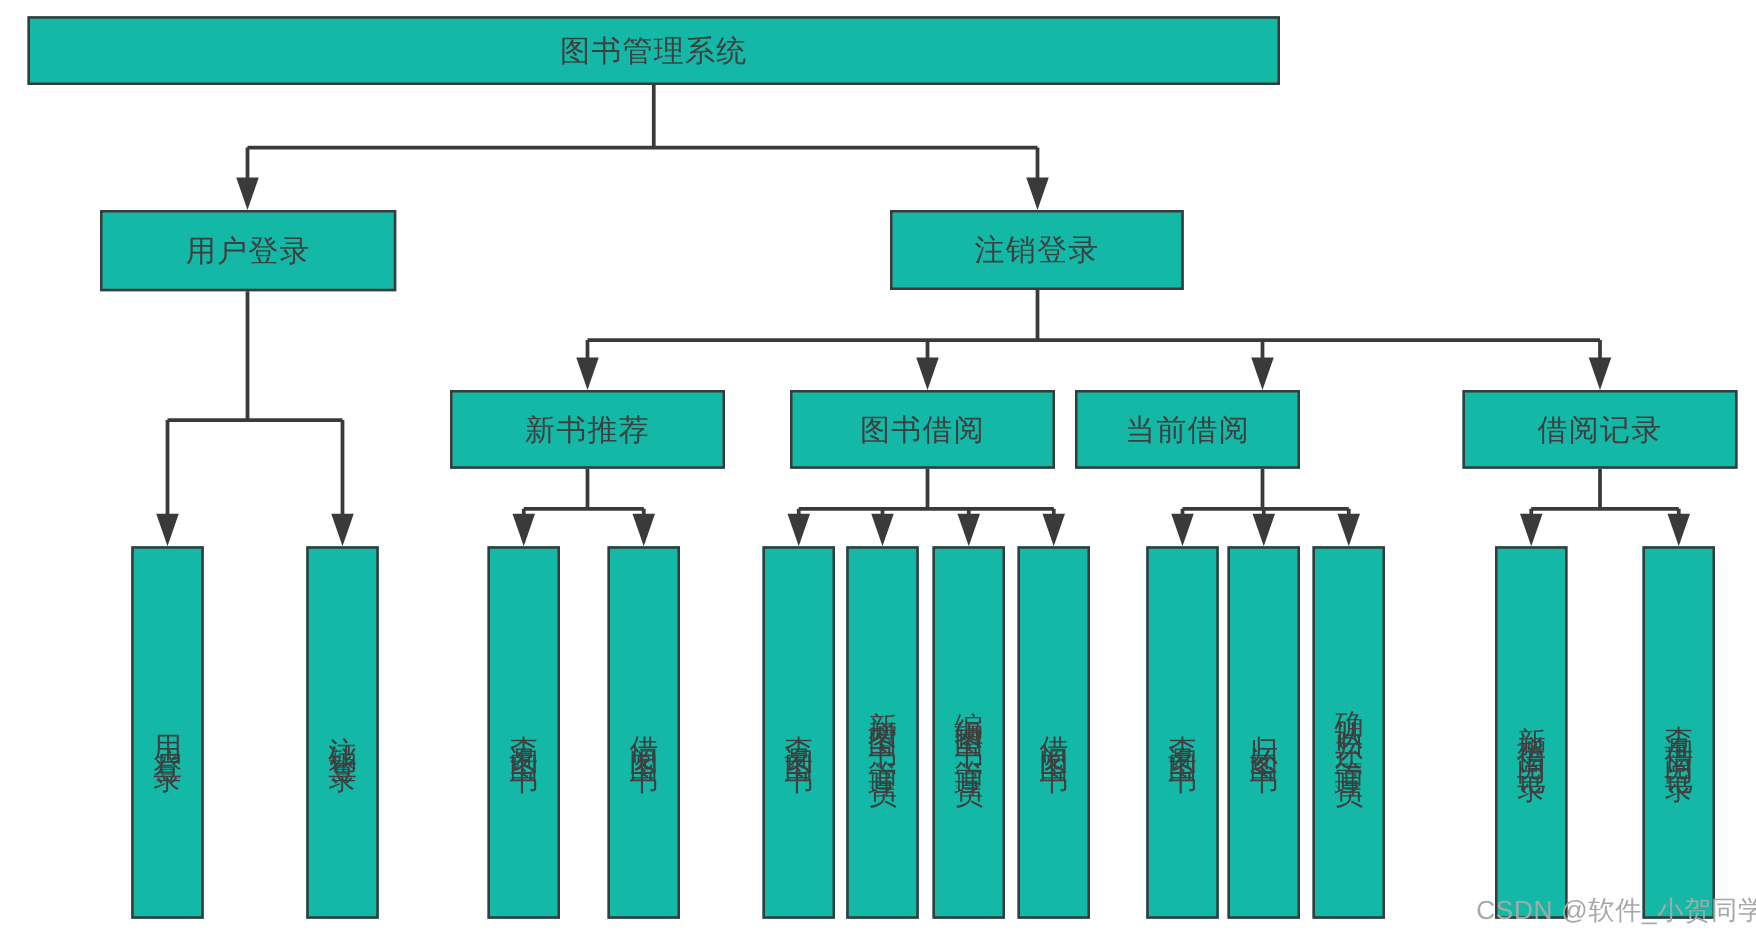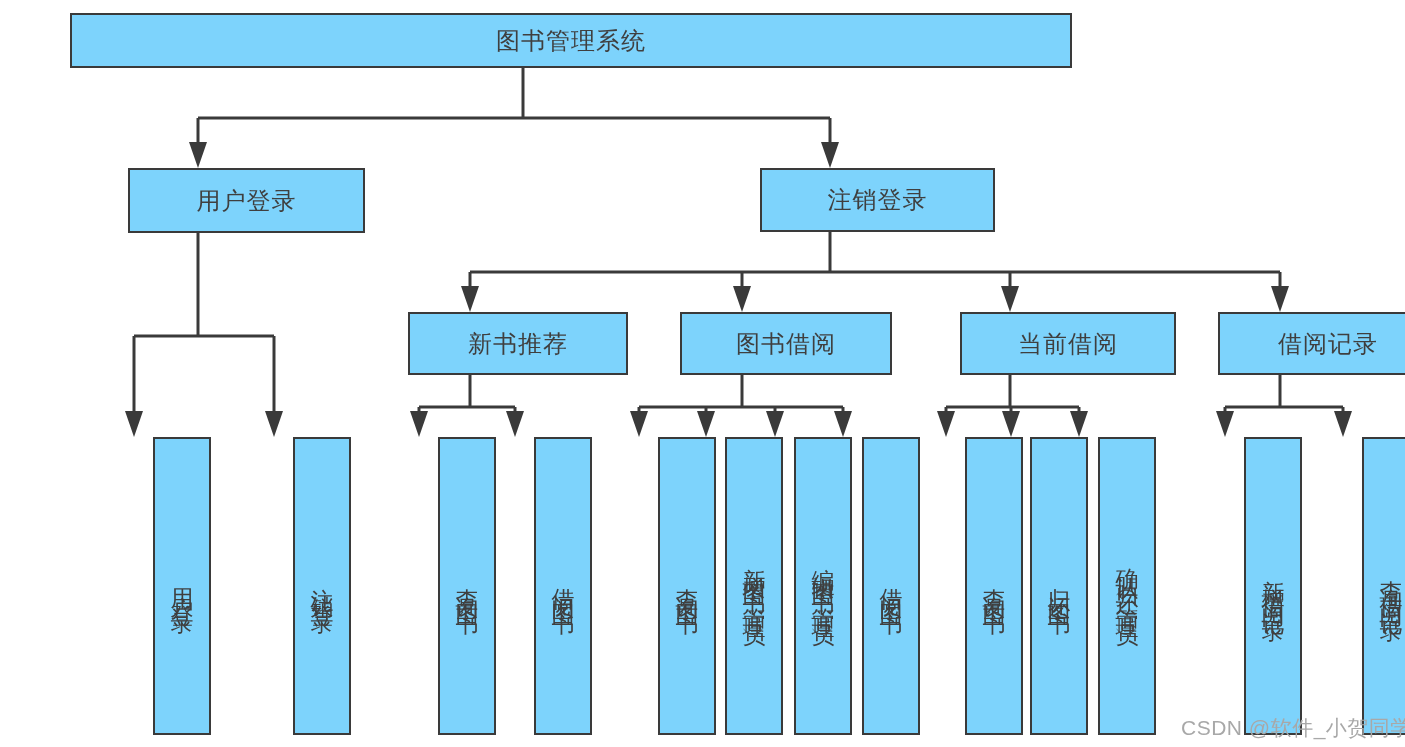--- a/index.html
+++ b/index.html
@@ -20,30 +20,29 @@
     stroke: var(--line, #3a3a3a);
     stroke-width: 3;
     fill: none;
   }
   svg.connectors polygon {
     fill: var(--line, #3a3a3a);
   }
   .node {
     position: absolute;
     box-sizing: border-box;
-    background: #7dd3fc;
+    background: #14b8a6;
     border: 2.5px solid var(--line, #3a3a3a);
     color: var(--text, #3f3f3f);
     display: flex;
     align-items: center;
     justify-content: center;
     font-size: 24px;
     letter-spacing: 1px;
     text-align: left;
-    margin-left: 48px;
   }
   .vnode {
     writing-mode: vertical-rl;
     text-orientation: mixed;
     font-size: 23px;
     letter-spacing: 8px;
     line-height: 1;
     padding: 4px 0;
   }
   .watermark {
@@ -130,21 +129,21 @@
     </g>
   </svg>
 
   <div class="node" style="left:22px; top:13px; width:1002px; height:55px">图书管理系统</div>
 
   <div class="node" style="left:80px; top:168px; width:237px; height:65px">用户登录</div>
   <div class="node" style="left:712px; top:168px; width:235px; height:64px">注销登录</div>
 
   <div class="node" style="left:360px; top:312px; width:220px; height:63px">新书推荐</div>
   <div class="node" style="left:632px; top:312px; width:212px; height:63px">图书借阅</div>
-  <div class="node" style="left:912px; top:312px; width:216px; height:63px">当前借阅</div>
+  <div class="node" style="left:860px; top:312px; width:180px; height:63px">当前借阅</div>
   <div class="node" style="left:1170px; top:312px; width:220px; height:63px">借阅记录</div>
 
   <div class="node vnode" style="left:105px; top:437px; width:58px; height:298px">用户登录</div>
   <div class="node vnode" style="left:245px; top:437px; width:58px; height:298px">注销登录</div>
 
   <div class="node vnode" style="left:390px; top:437px; width:58px; height:298px">查询图书</div>
   <div class="node vnode" style="left:486px; top:437px; width:58px; height:298px">借阅图书</div>
 
   <div class="node vnode" style="left:610px; top:437px; width:58px; height:298px">查询图书</div>
   <div class="node vnode" style="left:677px; top:437px; width:58px; height:298px">新增图书（管理员）</div>

